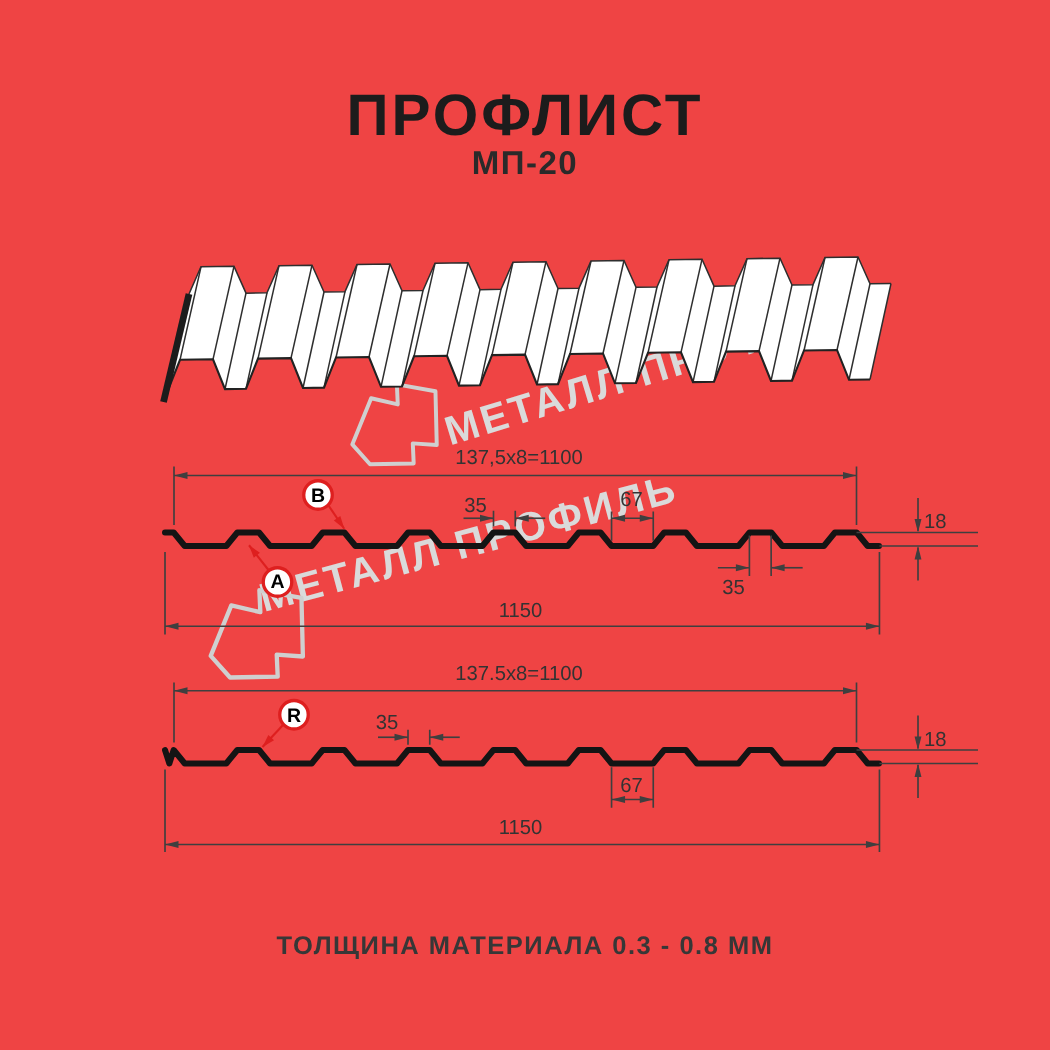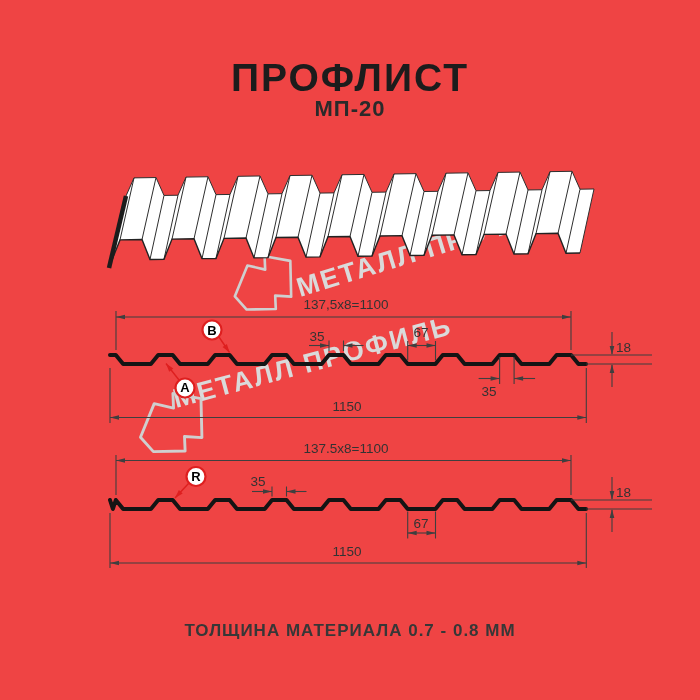--- a/index.html
+++ b/index.html
@@ -171,14 +171,14 @@
     <g>
       <text class="dim" x="346" y="453">137.5x8=1100</text>
       <text class="dim" x="258" y="486">35</text>
       <text class="dim" x="421" y="528">67</text>
       <text class="dim dim-start" x="616" y="497">18</text>
       <text class="dim" x="347" y="556">1150</text>
       <text class="pt" x="196" y="481">R</text>
     </g>
   </svg>
 
-  <div class="footer">ТОЛЩИНА МАТЕРИАЛА 0.7 - 0.8 ММ</div>
+  <div class="footer">ТОЛЩИНА МАТЕРИАЛА 0.3 - 0.8 ММ</div>
 </div>
 
 </body></html>

